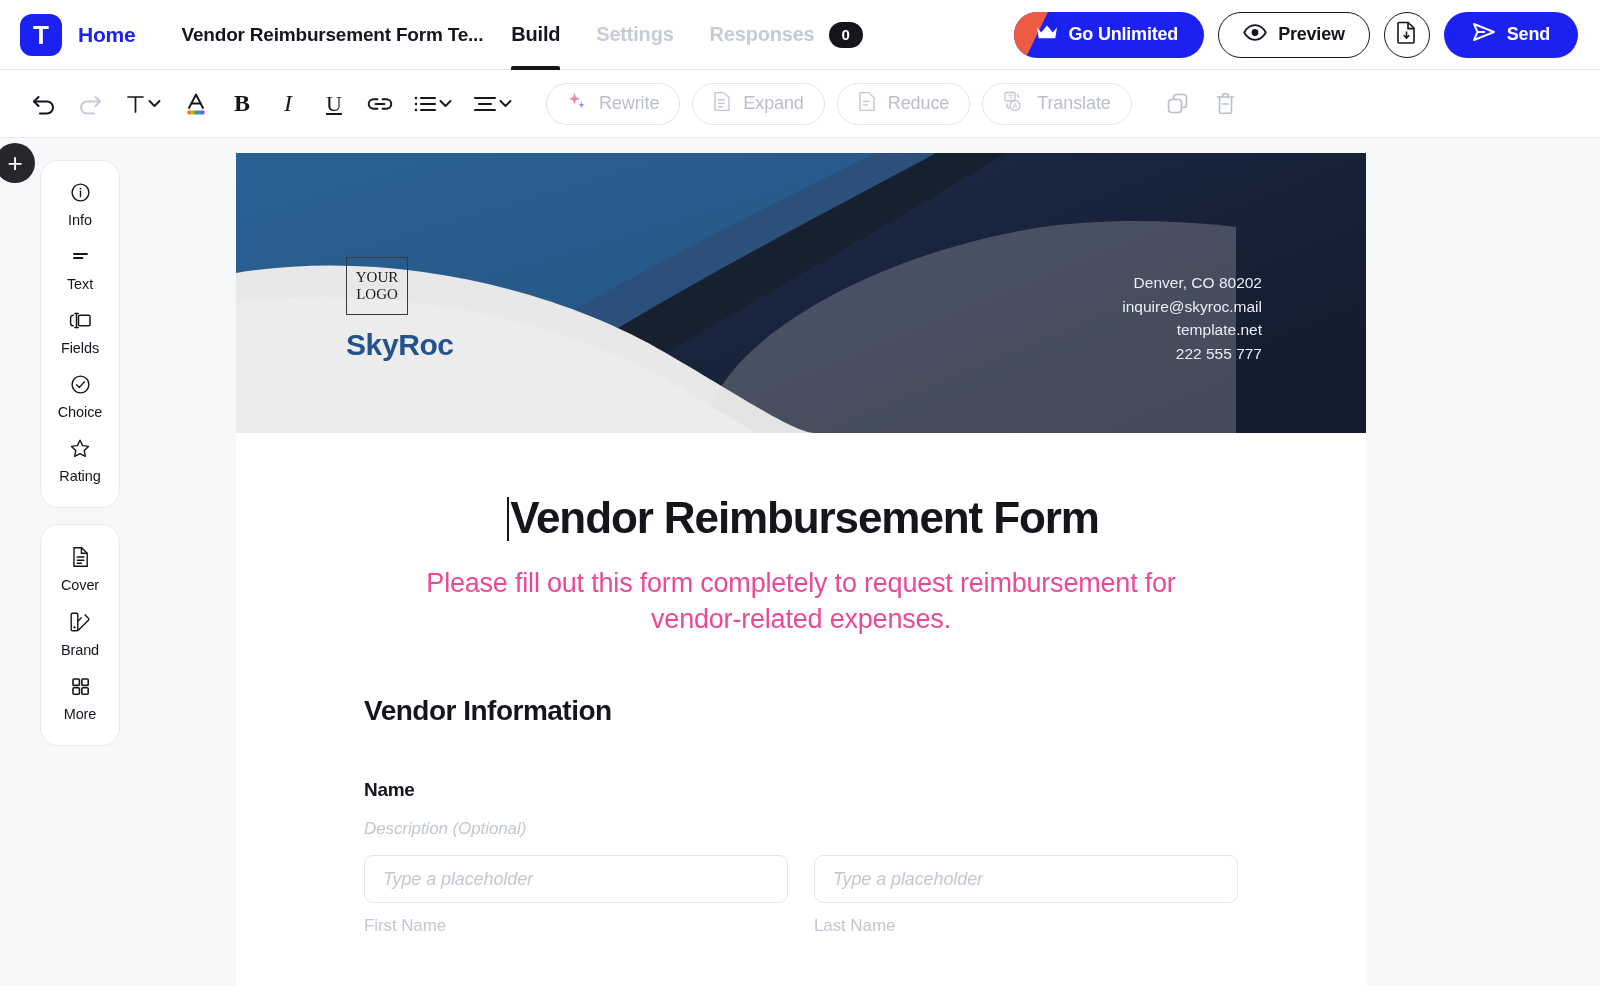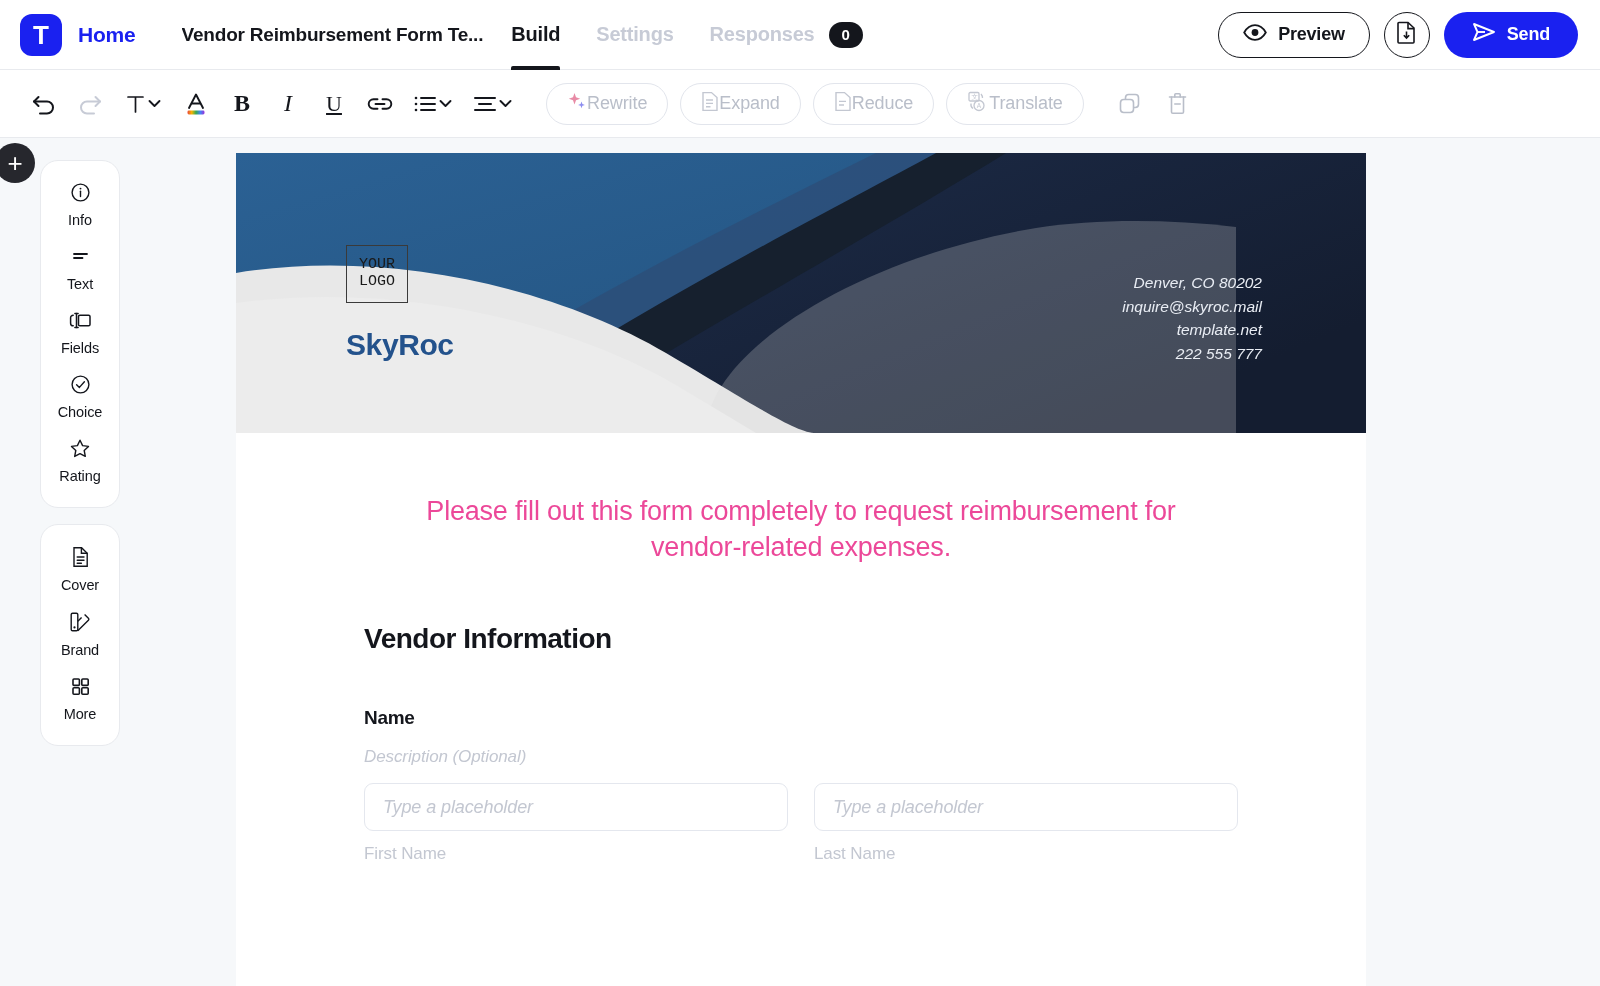--- a/index.html
+++ b/index.html
@@ -178,21 +178,21 @@
   .tb-text-u { font-size: 22px; text-decoration: underline; font-family: "Liberation Serif", serif; }
   .ai-pill {
     height: 42px;
     border-radius: 999px;
     border: 1.4px solid #e2e5ec;
     background: #fff;
     color: #b9bec9;
     font-size: 18px;
     display: flex; align-items: center;
     padding: 0 20px;
-    gap: 0;
+    gap: 12px;
     cursor: pointer;
     letter-spacing: -0.1px;
   }
   .ai-group { display: flex; gap: 12px; margin-left: 20px; }
   .tb-right { display: flex; gap: 8px; margin-left: 20px; }
 
   
   .body-area {
     position: relative;
     height: calc(986px - 70px - 68px);
@@ -255,47 +255,46 @@
   .cover {
     position: relative;
     width: 1130px;
     height: 280px;
     background: #1d2b4a;
     overflow: hidden;
   }
   .cover svg { position: absolute; inset: 0; }
   .cover-logo {
     position: absolute;
-    left: 110px; top: 92px;
+    left: 110px; top: 104px;
     width: 62px; height: 58px;
     border: 1.4px solid #3a3a3a;
     display: flex; flex-direction: column;
     align-items: center; justify-content: center;
     color: #1a1a1a;
     font-size: 15px;
     line-height: 1.12;
-    font-family: Liberation Mono, monospace;
+    font-family: Liberation Serif, serif;
     background: transparent;
   }
   .cover-brand {
     position: absolute;
     left: 110px; top: 175px;
     color: #23528c;
     font-size: 30px;
     font-weight: bold;
     letter-spacing: -0.4px;
   }
   .cover-contact {
     position: absolute;
     right: 104px; top: 118px;
     text-align: right;
     color: #e9edf4;
     font-size: 15.5px;
     line-height: 23.5px;
-    font-style: italic;
   }
 
   .form-body { padding: 60px 128px 0; }
   .form-title {
     position: relative;
     font-size: 44px;
     font-weight: bold;
     color: #14161c;
     text-align: center;
     letter-spacing: -1.1px;
@@ -378,20 +377,29 @@
     <div class="tab">
       <span>Settings</span>
     </div>
     <div class="tab">
       <span>Responses</span>
       <span class="badge-count">0</span>
     </div>
   </div>
 
   <div class="top-actions">
+    <button class="btn-unlimited">
+      <span class="corner"></span>
+      <span class="crown">
+        <svg width="22" height="17" viewBox="0 0 22 17" fill="#fff">
+          <path d="M1 3.2 L5.2 8.4 L11 1.4 L16.8 8.4 L21 3.2 L19.3 14.2 L2.7 14.2 Z"></path>
+        </svg>
+      </span>
+      <span class="lbl">Go Unlimited</span>
+    </button>
 
     <button class="btn-outline">
       <span>
         <svg width="24" height="17" viewBox="0 0 24 17" fill="none" stroke="#14161c" stroke-width="1.8">
           <path d="M1.2 8.5 C4.2 3.2 8 1.2 12 1.2 C16 1.2 19.8 3.2 22.8 8.5 C19.8 13.8 16 15.8 12 15.8 C8 15.8 4.2 13.8 1.2 8.5 Z"></path>
           <circle cx="12" cy="8.5" r="3.4" fill="#14161c" stroke="none"></circle>
         </svg>
       </span>
       <span>Preview</span>
     </button>
@@ -693,20 +701,23 @@
 
         <div class="cover-contact">
           <div>Denver, CO 80202</div>
           <div>inquire@skyroc.mail</div>
           <div>template.net</div>
           <div>222 555 777</div>
         </div>
       </div>
 
       <div class="form-body">
+        <div class="form-title">
+          <span class="caret"></span><span>Vendor Reimbursement Form</span>
+        </div>
 
         <div class="form-description">
           <div class="form-desc">Please fill out this form completely to request reimbursement for vendor-related expenses.</div>
         </div>
 
         <div class="section-head">Vendor Information</div>
 
         <div class="field-block">
           <div class="field-label">Name</div>
           <div class="field-desc">Description (Optional)</div>

